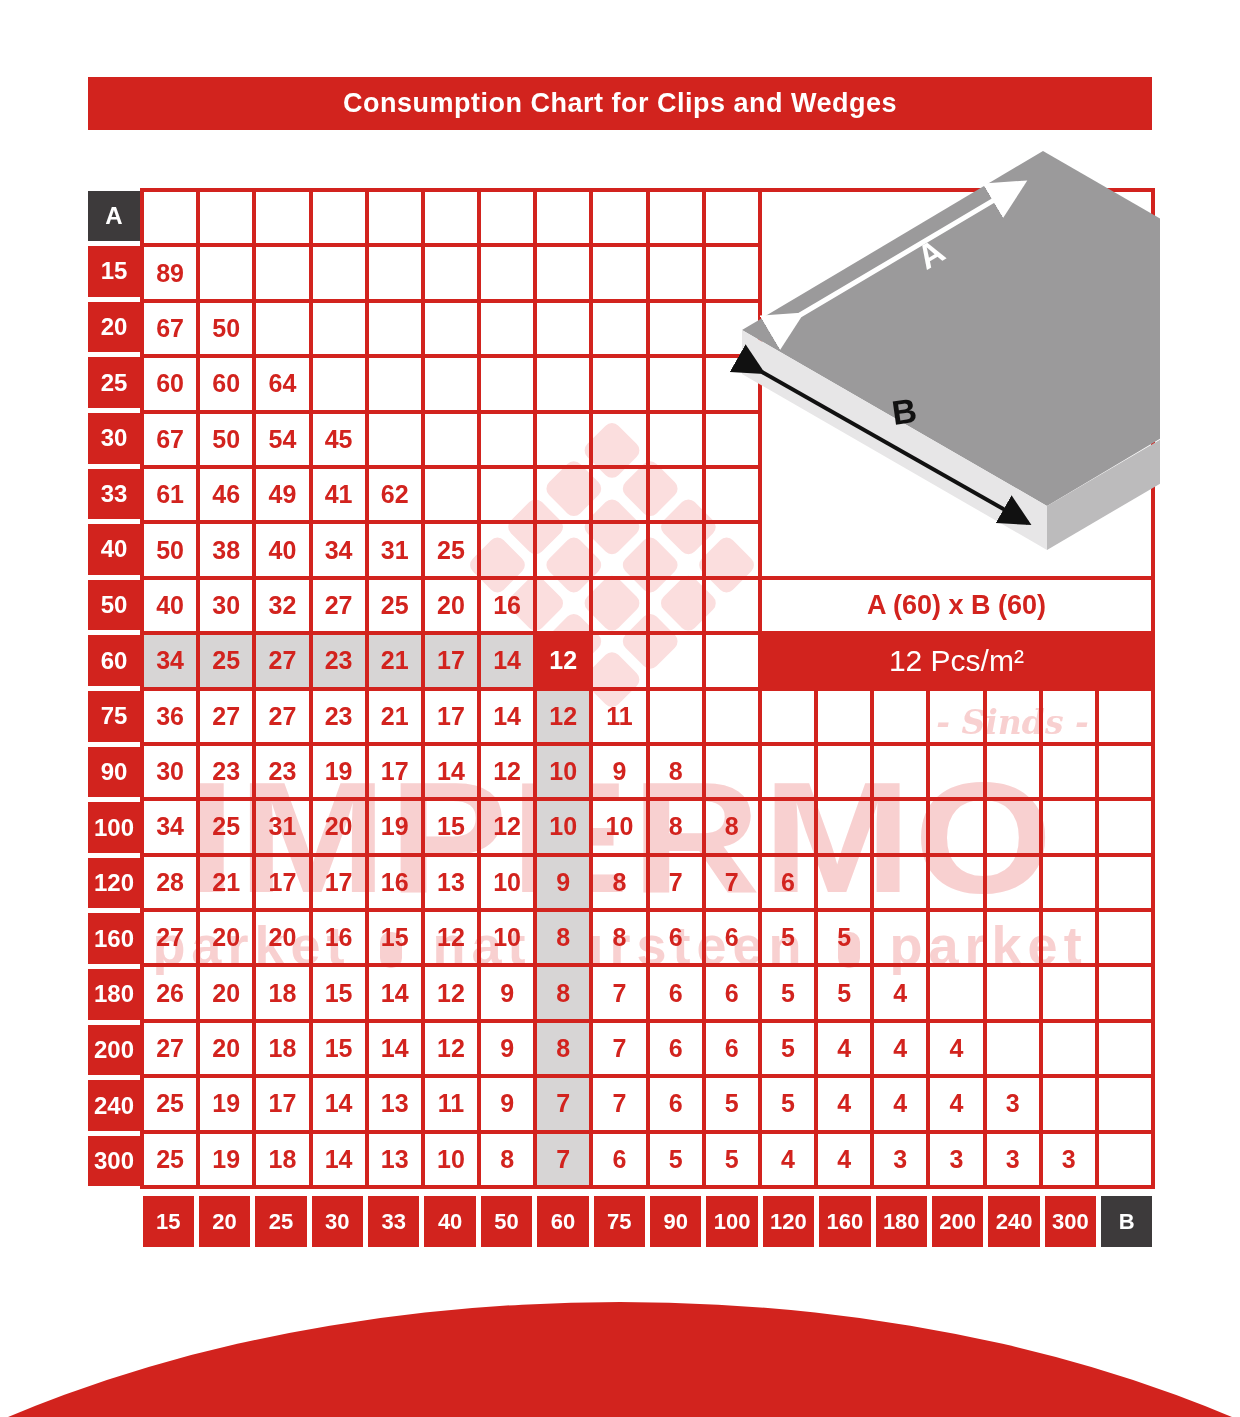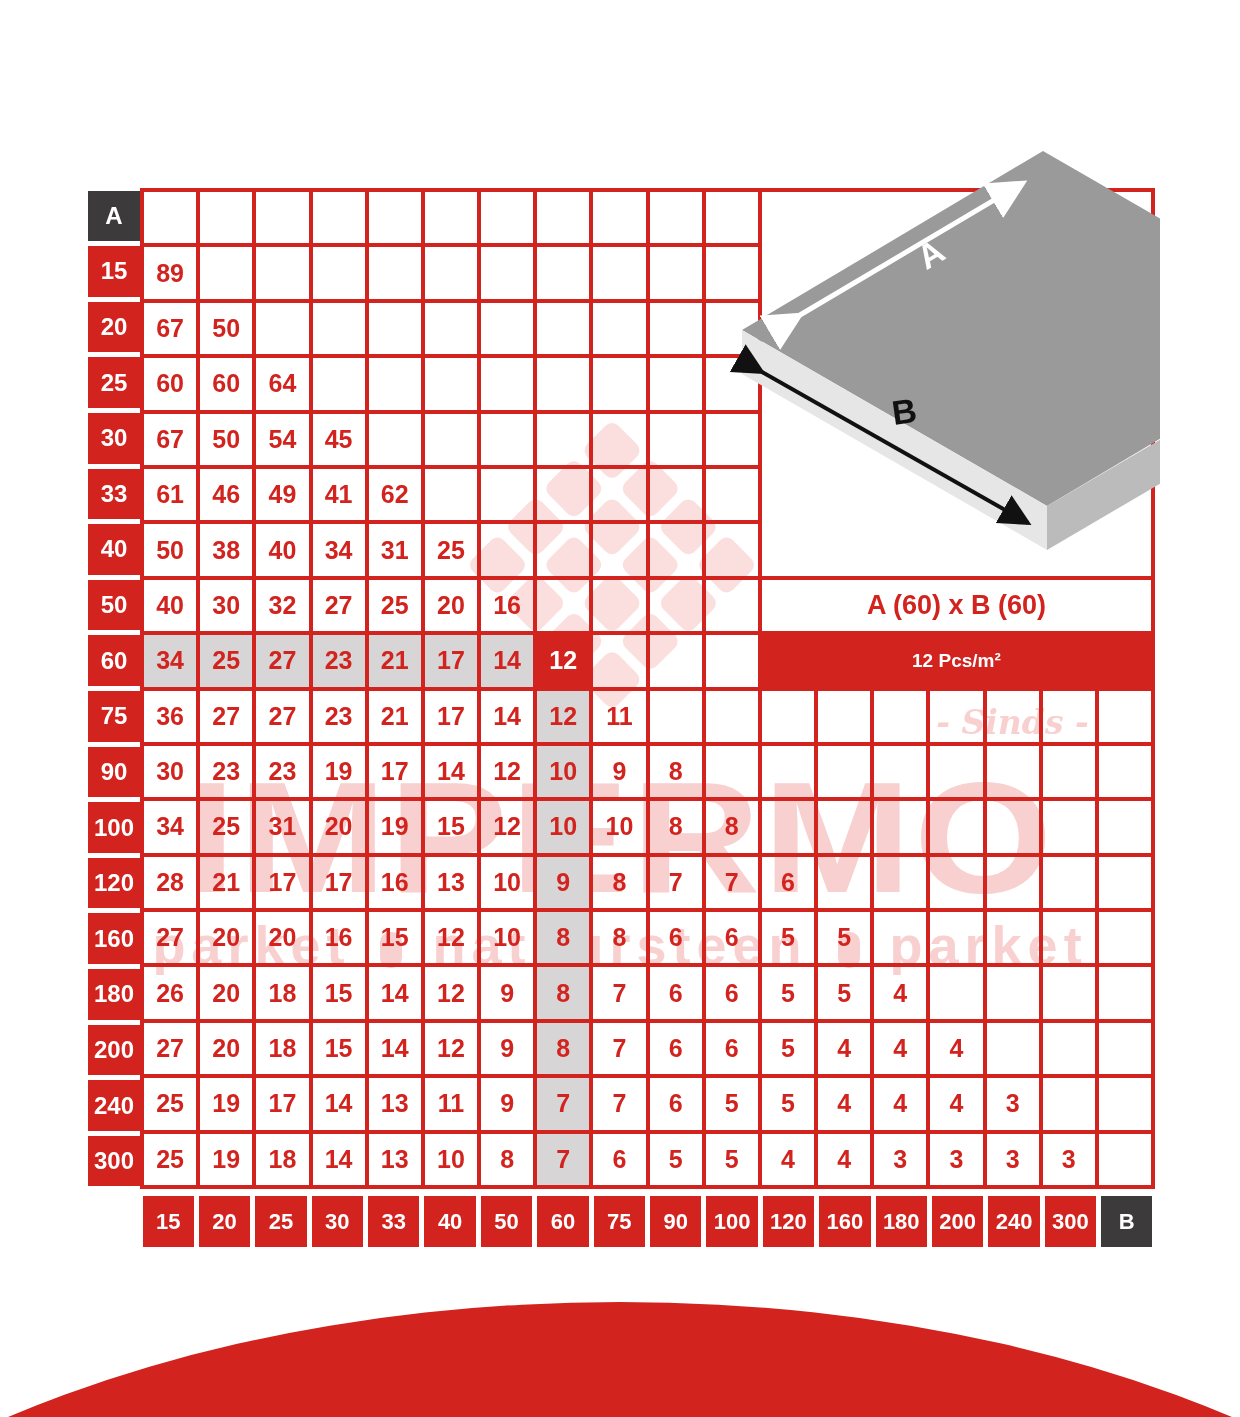--- a/index.html
+++ b/index.html
@@ -36,21 +36,21 @@
   #grid{position:absolute;left:140px;top:188px;width:1015px;height:1001px;z-index:1;
         display:grid;grid-template-columns:repeat(18,1fr);grid-template-rows:repeat(18,1fr);
         border:2px solid var(--red);}
   .gcell{border:2px solid var(--red);display:flex;align-items:center;justify-content:center;
          font-weight:bold;font-size:25px;color:var(--red);}
   .gcell.gray{background:var(--gray);}
   .gcell.hl{background:var(--red);color:#fff;}
   .merge{border:2px solid var(--red);display:flex;align-items:center;justify-content:center;}
   .illus{background:#fff;}
   .band-white{background:#fff;color:var(--red);font-weight:bold;font-size:27px;}
-  .band-red{background:var(--red);color:#fff;font-weight:bold;font-size:19px;}
+  .band-red{background:var(--red);color:#fff;font-weight:normal;font-size:30px;}
 
   
   .rowlab,.collab{position:absolute;display:flex;align-items:center;justify-content:center;
                   font-weight:bold;color:#fff;z-index:1;}
   .lab-red{background:var(--red);}
   .lab-dark{background:var(--dark);}
 
   
   #slab{position:absolute;left:695px;top:140px;width:465px;height:420px;z-index:3;}
 
@@ -80,20 +80,23 @@
       <div></div>
       <div></div>
       <div></div>
       <div></div>
       <div></div>
     </div>
   <div class="wm" id="wm-impermo"><span class="stretch">IMPERMO</span></div>
   <div class="wm" id="wm-tagline"><span>parket</span><span class="wm-dot"></span><span>natuursteen</span><span class="wm-dot"></span><span>parket</span></div>
   <div class="wm" id="wm-sinds">- Sinds -</div>
 
+  <div class="title-bar">
+    <span>Consumption Chart for Clips and Wedges</span>
+  </div>
 
   <div id="grid">
       <div class="merge illus" style="grid-area: 1 / 12 / 8 / 19;"></div>
       <div class="merge band-white" style="grid-area: 8 / 12 / 9 / 19;">A (60) x B (60)</div>
       <div class="merge band-red" style="grid-area: 9 / 12 / 10 / 19;">12 Pcs/m²</div>
       <div class="gcell" style="grid-area: 1 / 1;"></div>
       <div class="gcell" style="grid-area: 1 / 2;"></div>
       <div class="gcell" style="grid-area: 1 / 3;"></div>
       <div class="gcell" style="grid-area: 1 / 4;"></div>
       <div class="gcell" style="grid-area: 1 / 5;"></div>

